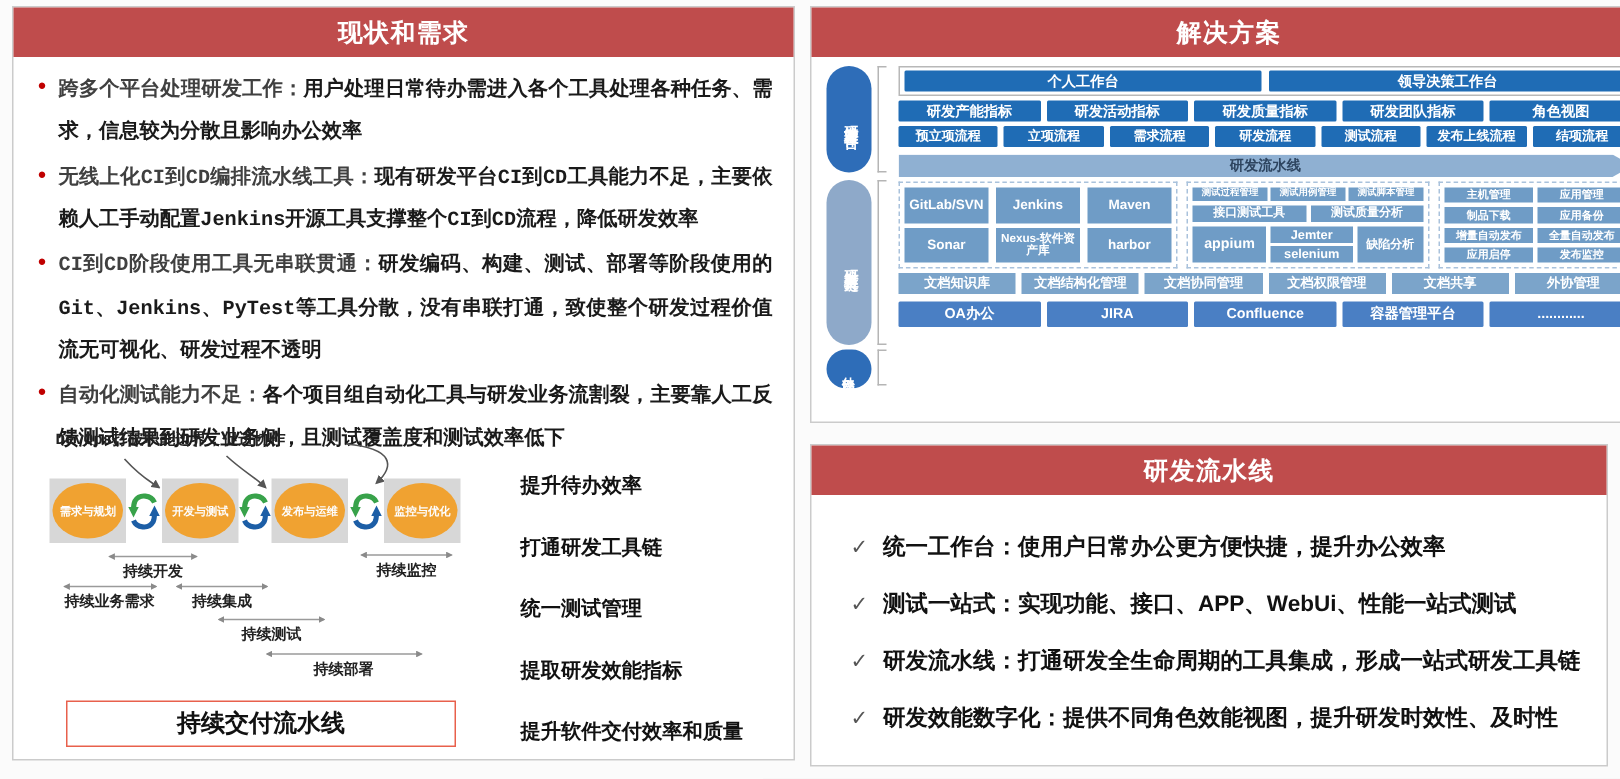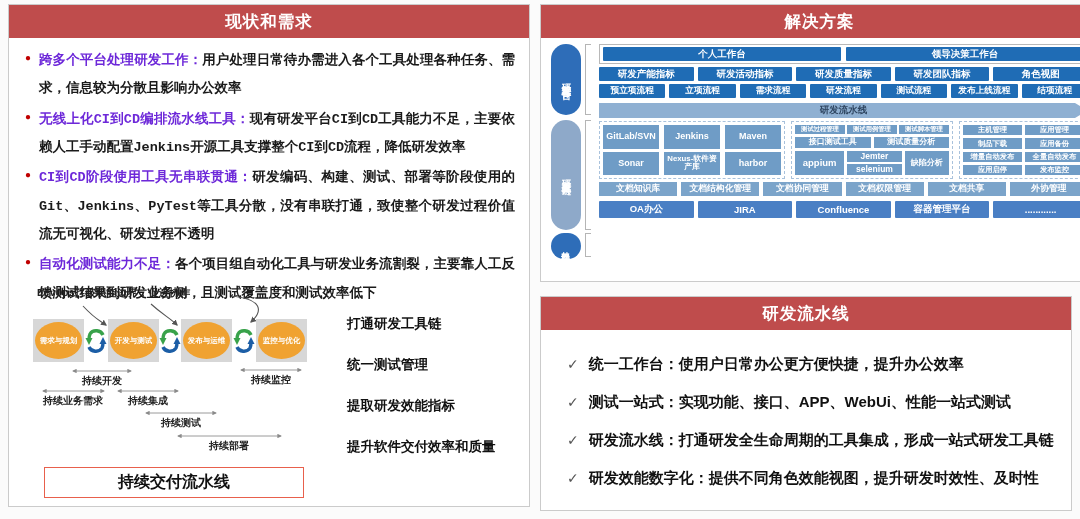--- a/index.html
+++ b/index.html
@@ -9,21 +9,21 @@
   .panel { position:absolute; background:#fff; border:1px solid #cbcbcb; }
   .panel-header { height:33px; background:#bf4c4c; color:#fff; font-size:16.5px; font-weight:bold;
                   display:flex; align-items:center; justify-content:center; letter-spacing:1px; }
 
   
   #left-panel { left:8px; top:4px; width:522px; height:503px;font-family:Liberation Mono, monospace; }
   .bullets { list-style:none; padding:9px 14px 0 16px; }
   .bullets li { position:relative; padding-left:14px; margin-bottom:2px;
                 font-size:13.5px; font-weight:600; line-height:2.1; color:#1a1a1a; text-align:justify; }
   .bullet-dot { position:absolute; left:0; top:1px; color:#c00000; font-size:10px; }
-  .bullet-label { color:#6d28d9; font-weight:bold; }
+  .bullet-label { color:#404040; font-weight:bold; }
 
   .devops { position:absolute; left:2px; top:276px; width:332px; height:225px; }
   .devops-caption { position:absolute; left:26px; top:5px; font-size:10.5px; font-weight:bold; color:#222; }
   .devops-svg { position:absolute; left:0; top:0; }
   .stage-card { position:absolute; top:38px; width:51px; height:43px; background:#d7d7d7; }
   .stage-ellipse { position:absolute; left:2px; top:3px; right:2px; bottom:3px; background:#f0a231;
                    border-radius:50%; display:flex; align-items:center; justify-content:center;
                    color:#fdfdfd; font-size:7.5px; font-weight:600; white-space:nowrap; }
   .sync-icon { position:absolute; top:46px; }
   .span-label { position:absolute; transform:translateX(-50%); font-size:10px; font-weight:bold;
@@ -171,20 +171,21 @@
       <div class="span-label" style="left:260px;top:92px">持续监控</div>
       <div class="span-label" style="left:62px;top:113px">持续业务需求</div>
       <div class="span-label" style="left:137px;top:113px">持续集成</div>
       <div class="span-label" style="left:170px;top:135px">持续测试</div>
       <div class="span-label" style="left:218px;top:158px">持续部署</div>
 
       <div class="pipeline-box">持续交付流水线</div>
     </div>
 
     <div class="outcomes">
+      <div>提升待办效率</div>
       <div>打通研发工具链</div>
       <div>统一测试管理</div>
       <div>提取研发效能指标</div>
       <div>提升软件交付效率和质量</div>
     </div>
   </section>
 
   <section class="panel" id="solution-panel">
     <div class="panel-header">解决方案</div>
 

